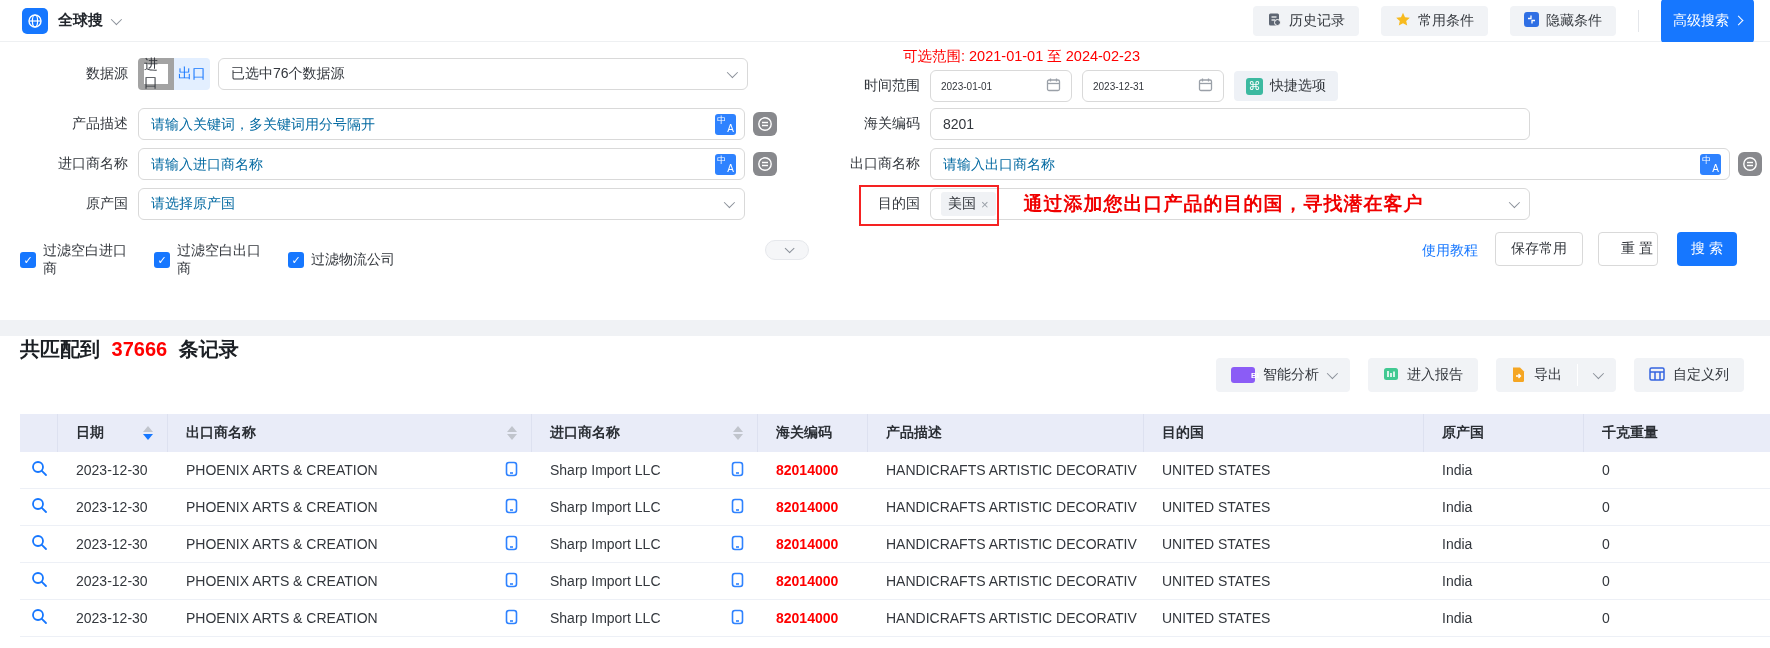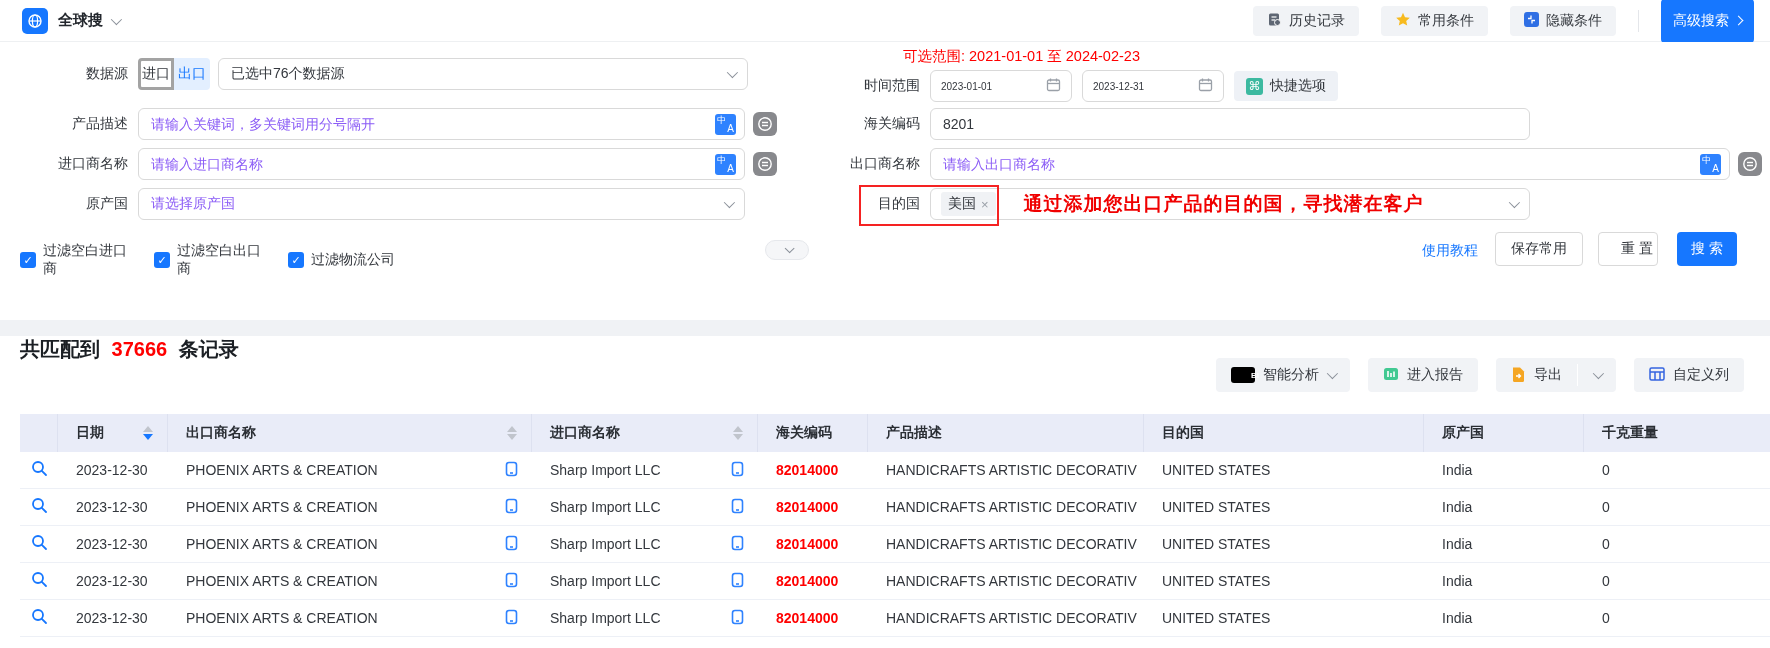--- a/index.html
+++ b/index.html
@@ -21,28 +21,28 @@
   .form { position:relative; height:278px; background:#fff; }
   .hint { position:absolute; left:903px; top:5px; color:#ff0000; font-size:14.5px; }
   .frow { position:absolute; display:flex; align-items:center; height:32px; }
   .row-left { left:0; width:790px; }
   .row-right { left:790px; width:980px; }
   .flabel { width:138px; text-align:right; padding-right:10px; color:#33373d; flex:none; }
   .row-right .flabel { width:140px; }
 
   .seg { display:flex; flex:none; }
   .seg-btn { width:36px; height:32px; display:flex; align-items:center; justify-content:center; cursor:pointer; }
-  .seg-off { border:3px solid #a3a3a3; border-radius:4px 0 0 4px; background:#fff; }
+  .seg-off { border:6px solid #a3a3a3; border-radius:4px 0 0 4px; background:#fff; }
   .seg-on  { background:#e3efff; color:#1677ff; border-radius:0 4px 4px 0; }
 
   .selectbox { height:32px; border:1px solid #d9d9d9; border-radius:6px; display:flex; align-items:center; padding:0 12px; cursor:pointer; background:#fff; }
   .selectbox .chev { margin-left:auto; }
   .inputbox { height:32px; border:1px solid #d9d9d9; border-radius:6px; display:flex; align-items:center; padding:0 8px 0 12px; background:#fff; }
   .inputbox input { border:none; outline:none; flex:1; font-size:14px; color:#33373d; font-family:inherit; min-width:0; background:transparent; }
-  .inputbox input::placeholder, .ph { color:#8b5cf6; }
+  .inputbox input::placeholder, .ph { color:#0369a1; }
   .trans-ico { width:21px; height:21px; background:#2e82ff; border-radius:3px; position:relative; flex:none; cursor:pointer; }
   .trans-ico i { position:absolute; color:#fff; font-style:normal; font-size:9px; line-height:9px; }
   .trans-ico .zh { left:2px; top:2px; } .trans-ico .en { right:2px; bottom:2px; font-size:10px; }
   .excl-ico { width:24px; height:24px; background:#88898d; border-radius:6px; margin-left:8px; display:flex; align-items:center; justify-content:center; cursor:pointer; flex:none; }
 
   .datebox { width:142px; height:32px; border:1px solid #d9d9d9; border-radius:6px; display:flex; align-items:center; padding:0 10px; }
   .datebox input { border:none; outline:none; width:92px; font-size:10px; color:#33373d; font-family:inherit; }
   .cal { margin-left:auto; }
   .quick-btn { height:30px; padding:0 12px; margin-left:10px; background:#eef1f6; border-radius:4px; display:flex; align-items:center; gap:7px; cursor:pointer; }
   .cmd-ico { width:17px; height:17px; background:#3cb9a0; color:#fff; border-radius:3px; font-size:12px; display:flex; align-items:center; justify-content:center; }
@@ -289,21 +289,21 @@
 <div class="band"></div>
 
 <div class="res-head">
   <div class="res-title">
     <span>共匹配到</span>
     <span class="count">37666</span>
     <span>条记录</span>
   </div>
   <div class="res-tools">
     <div class="tool-btn">
-      <span class="mini-ico" style="background:#000000;padding-left:24px;">BI</span>
+      <span class="mini-ico" style="background:#8b5cf6;padding-left:24px;">BI</span>
       <span>智能分析</span>
       <span class="chev"></span>
     </div>
     <div class="tool-btn">
       <span><svg width="16" height="16" viewBox="0 0 16 16">
             <rect x="1" y="2" width="14" height="12" rx="2.5" fill="#41c992"></rect>
             <line x1="5" y1="5" x2="5" y2="11" stroke="#fff" stroke-width="1.6"></line>
             <line x1="8" y1="7" x2="8" y2="11" stroke="#fff" stroke-width="1.6"></line>
             <line x1="11" y1="5.5" x2="11" y2="11" stroke="#fff" stroke-width="1.6"></line>
           </svg></span>

